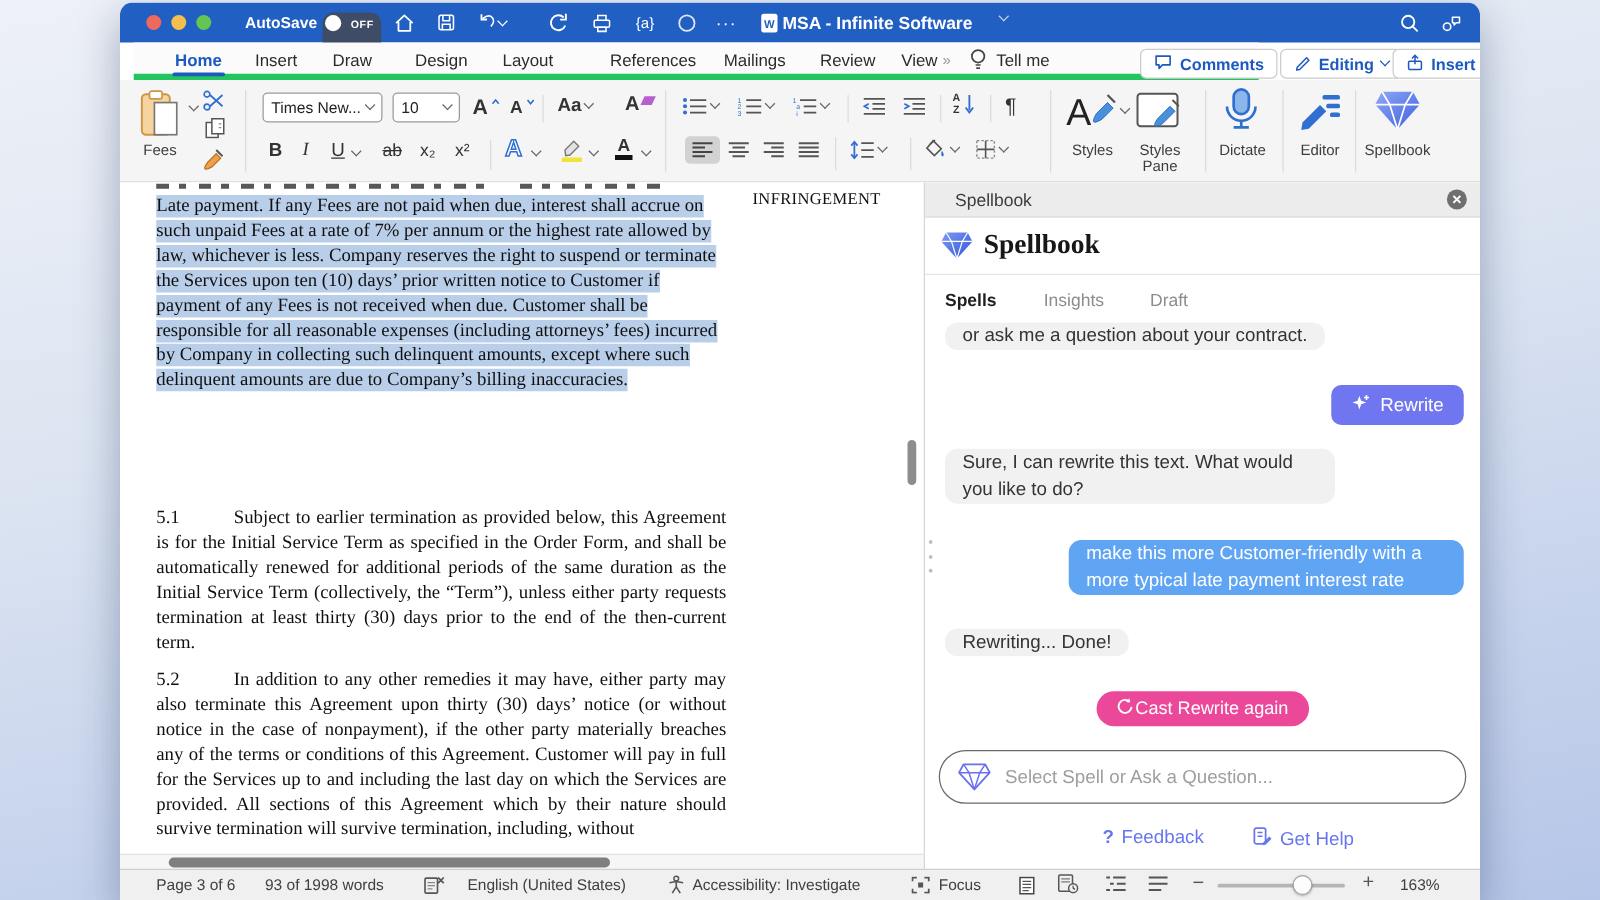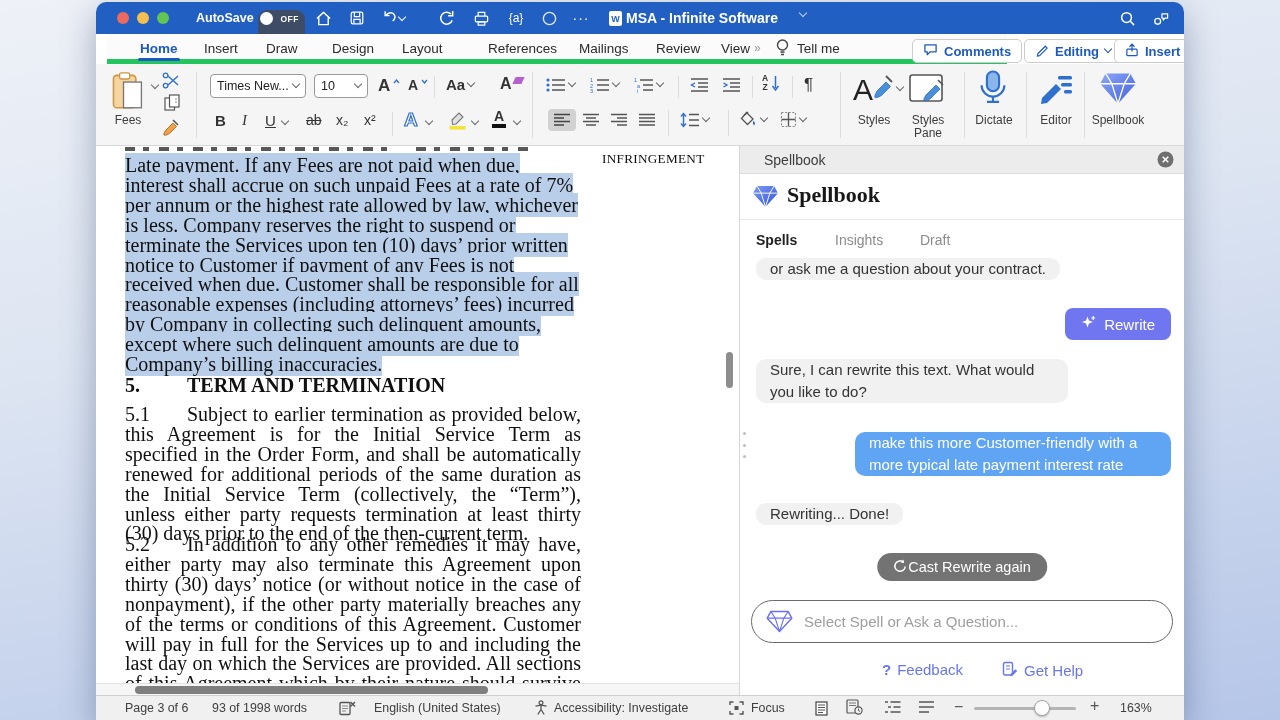--- a/index.html
+++ b/index.html
@@ -25,33 +25,33 @@
 .vdiv{position:absolute;width:1px;background:#dcdcdc;top:8px;height:66px}
 .rb{position:absolute;display:flex;align-items:center;gap:3px;background:none;border:0;padding:0;color:#333;font-size:13.5px;font-family:inherit}
 .rlab{position:absolute;font-size:12px;color:#3d3d3d;text-align:center;line-height:13px}
 .combo{position:absolute;height:24px;background:#fff;border:1px solid #9a9a9a;border-radius:4px;display:flex;align-items:center;justify-content:space-between;padding:0 6px;font-size:12.5px;color:#222;font-family:inherit}
 .chev{width:6px;height:6px;border-right:1.3px solid #666;border-bottom:1.3px solid #666;transform:rotate(45deg);display:inline-block;flex:none;margin-top:-4px}
 .glyph{font-weight:700;color:#333}
 .activebtn{background:#d2d2d2;border-radius:4px}
 
 .main{position:absolute;left:0;top:144px;width:1088px;height:549px;background:#fff}
 .doc{position:absolute;left:0;top:0;width:644px;height:537px;background:#fff;overflow:hidden;border-right:1px solid #d7d7d7}
-.docp{position:absolute;left:29px;width:456px;font-family:"Liberation Serif",serif;font-size:20px;line-height:19.9px;color:#101010}
+.docp{position:absolute;left:29px;width:456px;font-family:"Liberation Serif",serif;font-size:15px;line-height:19.9px;color:#101010}
 .just{text-align:justify}
 .sel{background:#b9cee9;padding:1px 0}
 .cnum{display:inline-block;width:62px}
 .hscroll{position:absolute;left:0;top:537px;width:644px;height:12px;background:#f6f6f6;border-top:1px solid #e2e2e2;border-right:1px solid #d7d7d7}
 .hthumb{position:absolute;left:39px;top:2px;width:353px;height:8px;border-radius:4px;background:#7f7f7f;border:0;padding:0}
 .vthumb{position:absolute;left:630px;top:206px;width:7px;height:36px;border-radius:4px;background:#8d8d8d;border:0;padding:0}
 
 .panel{position:absolute;left:644px;top:0;width:444px;height:549px;background:#fff}
 .phead{position:absolute;left:0;top:0;width:444px;height:28px;background:#ececec;border-bottom:1px solid #dcdcdc}
 .bub{position:absolute;background:#f1f1f2;border-radius:10px;padding:0 14px;font-size:15px;color:#333;line-height:22px}
 .purplebtn{position:absolute;display:flex;align-items:center;gap:8px;background:#7076ef;color:#fff;border:0;border-radius:8px;font-size:15px;padding:0 16px;height:32px;font-family:inherit}
-.castbtn{position:absolute;left:50%;transform:translateX(-50%);display:flex;align-items:center;gap:1px;background:#737373;color:#fff;border:0;border-radius:15px;font-size:14.5px;padding:0 16px;height:28px;font-family:inherit}
+.castbtn{position:absolute;left:50%;transform:translateX(-50%);display:flex;align-items:center;gap:1px;background:#ec4899;color:#fff;border:0;border-radius:15px;font-size:14.5px;padding:0 16px;height:28px;font-family:inherit}
 .spellinput{position:absolute;left:11px;top:454px;width:422px;height:43px;border:1px solid #6a6a6a;border-radius:22px;background:#fff}
 .spellinput input{position:absolute;left:52px;top:0;width:350px;height:41px;border:0;outline:none;font-size:15px;color:#333;background:transparent;font-family:inherit}
 .spellinput input::placeholder{color:#9e9e9e}
 .plink{position:absolute;display:flex;align-items:center;gap:6px;color:#6776ee;font-size:15px;background:none;border:0;padding:0;font-family:inherit}
 .dots3{position:absolute;left:646px;top:286px;width:4px;height:26px;display:flex;flex-direction:column;justify-content:space-between;align-items:center}
 .dots3 i{width:3px;height:3px;border-radius:50%;background:#bdbdbd}
 
 .statusbar{position:absolute;left:0;top:693px;width:1088px;height:25px;background:#f0f0f0;border-top:1px solid #cfcfcf}
 .sbt{position:absolute;top:5px;font-size:12.4px;color:#404040;background:none;border:0;padding:0;font-family:inherit}
 .sbi{position:absolute;background:none;border:0;padding:0;display:flex;align-items:center;justify-content:center}
@@ -413,21 +413,20 @@
     <span class="rlab" style="left:990px;top:50px;width:64px">Spellbook</span>
   </div>
 
   <div class="main">
 
     <div class="doc">
       <div class="cutline" style="left:29px;top:1px;width:270px"></div>
       <div class="cutline" style="left:320px;top:1px;width:120px"></div>
       <div class="docp" style="top:3px;left:506px;width:140px;font-size:13.2px;letter-spacing:.3px">INFRINGEMENT</div>
       <p class="docp" style="top:10px"><span class="sel">Late payment. If any Fees are not paid when due, interest shall accrue on such unpaid Fees at a rate of 7% per annum or the highest rate allowed by law, whichever is less. Company reserves the right to suspend or terminate the Services upon ten (10) days’ prior written notice to Customer if payment of any Fees is not received when due. Customer shall be responsible for all reasonable expenses (including attorneys’ fees) incurred by Company in collecting such delinquent amounts, except where such delinquent amounts are due to Company’s billing inaccuracies.</span></p>
-      <p class="docp" style="top:230px;font-weight:700"><span class="cnum">5.</span><span>TERM AND TERMINATION</span></p>
       <p class="docp just" style="top:259px"><span class="cnum">5.1</span><span>Subject to earlier termination as provided below, this Agreement is for the Initial Service Term as specified in the Order Form, and shall be automatically renewed for additional periods of the same duration as the Initial Service Term (collectively, the “Term”), unless either party requests termination at least thirty (30) days prior to the end of the then-current term.</span></p>
       <p class="docp just" style="top:389px"><span class="cnum">5.2</span><span>In addition to any other remedies it may have, either party may also terminate this Agreement upon thirty (30) days’ notice (or without notice in the case of nonpayment), if the other party materially breaches any of the terms or conditions of this Agreement.  Customer will pay in full for the Services up to and including the last day on which the Services are provided. All sections of this Agreement which by their nature should survive termination will survive termination, including, without</span></p>
       <button class="vthumb"></button>
     </div>
     <div class="hscroll">
       <button class="hthumb"></button>
     </div>
 
     <div class="panel">
       <div class="phead">

